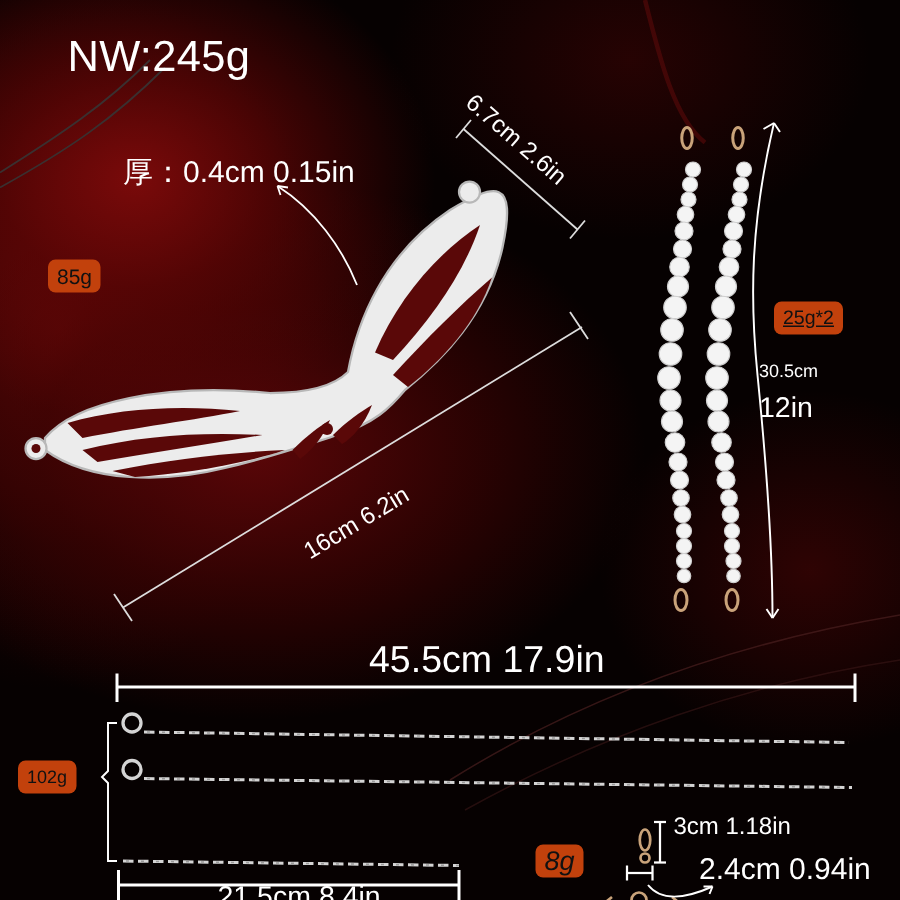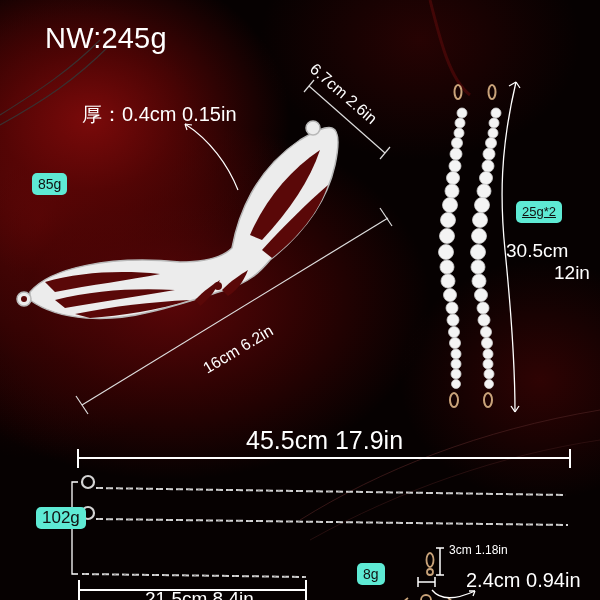--- a/index.html
+++ b/index.html
@@ -12,21 +12,21 @@
         radial-gradient(ellipse 260px 180px at 170px 300px, #5a0608 0%, rgba(60,3,3,0.7) 55%, rgba(0,0,0,0) 100%),
         radial-gradient(ellipse 180px 240px at 40px 220px, #6a0808 0%, rgba(40,2,2,0.6) 60%, rgba(0,0,0,0) 100%),
         radial-gradient(ellipse 140px 120px at 540px 380px, rgba(80,5,5,0.55) 0%, rgba(0,0,0,0) 100%),
         radial-gradient(ellipse 160px 120px at 420px 40px, rgba(60,4,4,0.6) 0%, rgba(0,0,0,0) 100%),
         #060101;
     }
     .abs { position: absolute; }
     .title { left: 33px; top: 22px; font-size: 29px; font-weight: normal; letter-spacing: 0.2px; margin-left: 12px; }
     .label { font-size: 16px; white-space: nowrap; }
     .badge {
-      position: absolute; background: #5eead4; color: #111; border-radius: 5px;
+      position: absolute; background: #c2410c; color: #111; border-radius: 5px;
       font-size: 14px; padding: 3px 6px; line-height: 16px; text-align: center;
     }
     .rot { transform-origin: left top; }
     svg.overlay { position: absolute; left: 0; top: 0; }
   </style>
 </head>
 <body>
 
 <svg class="overlay" width="600" height="600">
   <path d="M0,115 C40,90 70,70 100,40" stroke="#3a3030" stroke-width="1.2" fill="none"></path>
@@ -136,22 +136,22 @@
       <circle cx="486" cy="332" r="5.5"></circle>
     <circle cx="487" cy="343" r="5.5"></circle>
       <circle cx="488" cy="354" r="5"></circle>
       <circle cx="488" cy="364" r="5"></circle>
     <circle cx="489" cy="374" r="5"></circle>
       <circle cx="489" cy="384" r="4.5"></circle>
   </g>
 </svg>
 
 <div class="badge" style="left:516px; top:201px; font-size:13px;text-decoration:underline;">25g*2</div>
-<div class="abs label" style="left:506px; top:240px; font-size:19px;">30.5cm</div>
-<div class="abs label" style="left:506px; top:262px; font-size:19px;margin-left:48px;">12in</div>
+<div class="abs label" style="left:506px; top:240px; font-size:12px;">30.5cm</div>
+<div class="abs label" style="left:506px; top:262px; font-size:19px;">12in</div>
 
 <div class="abs label" style="left:246px; top:426px; font-size:25px;">45.5cm 17.9in</div>
 
 <svg class="overlay" width="600" height="600">
 
   <line x1="78" y1="458" x2="570" y2="458" stroke="#ffffff" stroke-width="2"></line>
   <line x1="78" y1="449" x2="78" y2="468" stroke="#ffffff" stroke-width="2"></line>
   <line x1="570" y1="449" x2="570" y2="468" stroke="#ffffff" stroke-width="2"></line>
 
   <path d="M78,482 L72,482 L72,514 L68,518 L72,522 L72,574 L78,574" stroke="#ffffff" stroke-width="1.3" fill="none"></path>
@@ -169,21 +169,21 @@
     <line x1="98" y1="488" x2="566" y2="495"></line>
     <line x1="98" y1="519" x2="568" y2="525"></line>
     <line x1="84" y1="574" x2="306" y2="577"></line>
   </g>
 
   <line x1="79" y1="590" x2="306" y2="590" stroke="#ffffff" stroke-width="2"></line>
   <line x1="79" y1="580" x2="79" y2="600" stroke="#ffffff" stroke-width="2"></line>
   <line x1="306" y1="580" x2="306" y2="600" stroke="#ffffff" stroke-width="2"></line>
 </svg>
 
-<div class="badge" style="left:36px; top:507px; font-size:17px;">102g</div>
+<div class="badge" style="left:12px; top:507px; font-size:12px;">102g</div>
 <div class="abs label" style="left:145px; top:588px; font-size:19px;">21.5cm  8.4in</div>
 
 <svg class="overlay" width="600" height="600">
   <g stroke="#c9a37a" stroke-width="1.8" fill="none">
     <ellipse cx="430" cy="560" rx="3.5" ry="7"></ellipse>
     <circle cx="430" cy="572" r="3"></circle>
     <circle cx="426" cy="600" r="5"></circle>
     <path d="M408,598 l-5,4 M448,598 l5,4"></path>
   </g>
 
@@ -192,15 +192,15 @@
   <line x1="436" y1="575" x2="444" y2="575" stroke="#ffffff" stroke-width="1.5"></line>
 
   <line x1="418" y1="582" x2="435" y2="582" stroke="#ffffff" stroke-width="1.5"></line>
   <line x1="418" y1="577" x2="418" y2="587" stroke="#ffffff" stroke-width="1.5"></line>
   <line x1="435" y1="577" x2="435" y2="587" stroke="#ffffff" stroke-width="1.5"></line>
 
   <path d="M432,590 C440,600 455,600 475,591" stroke="#ffffff" stroke-width="1.3" fill="none"></path>
   <path d="M475,591 l-6,0 M475,591 l-2,5" stroke="#ffffff" stroke-width="1.3" fill="none"></path>
 </svg>
 
-<div class="badge" style="left:357px; top:563px; font-size:14px;">8g</div>
-<div class="abs label" style="left:449px; top:543px; font-size:12px;">3cm 1.18in</div>
+<div class="badge" style="left:357px; top:563px; font-size:18px;font-style:italic;">8g</div>
+<div class="abs label" style="left:449px; top:543px; font-size:16px;">3cm 1.18in</div>
 <div class="abs label" style="left:466px; top:569px; font-size:20px;">2.4cm 0.94in</div>
 
 </body></html>

